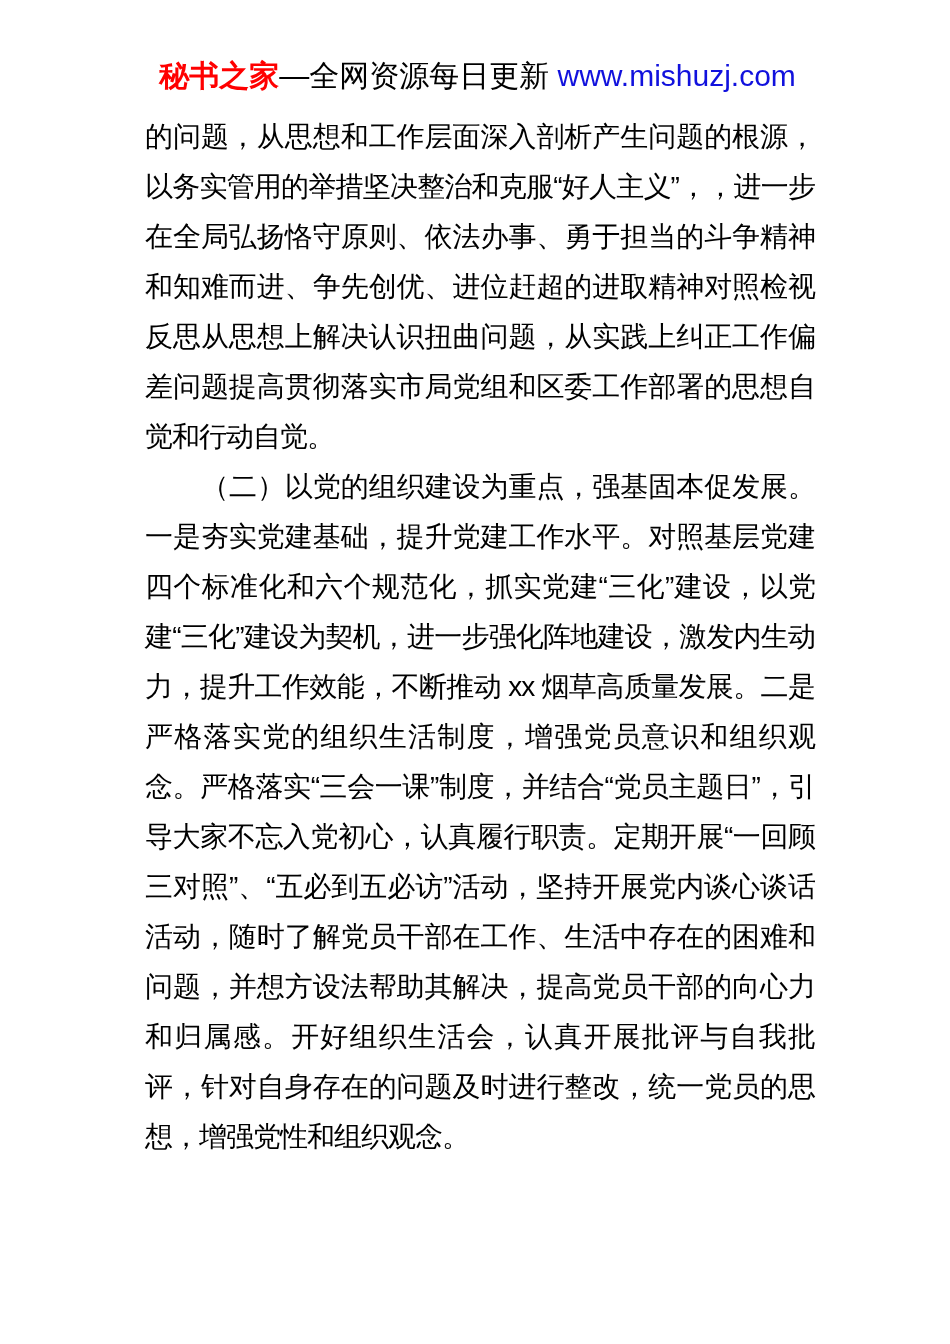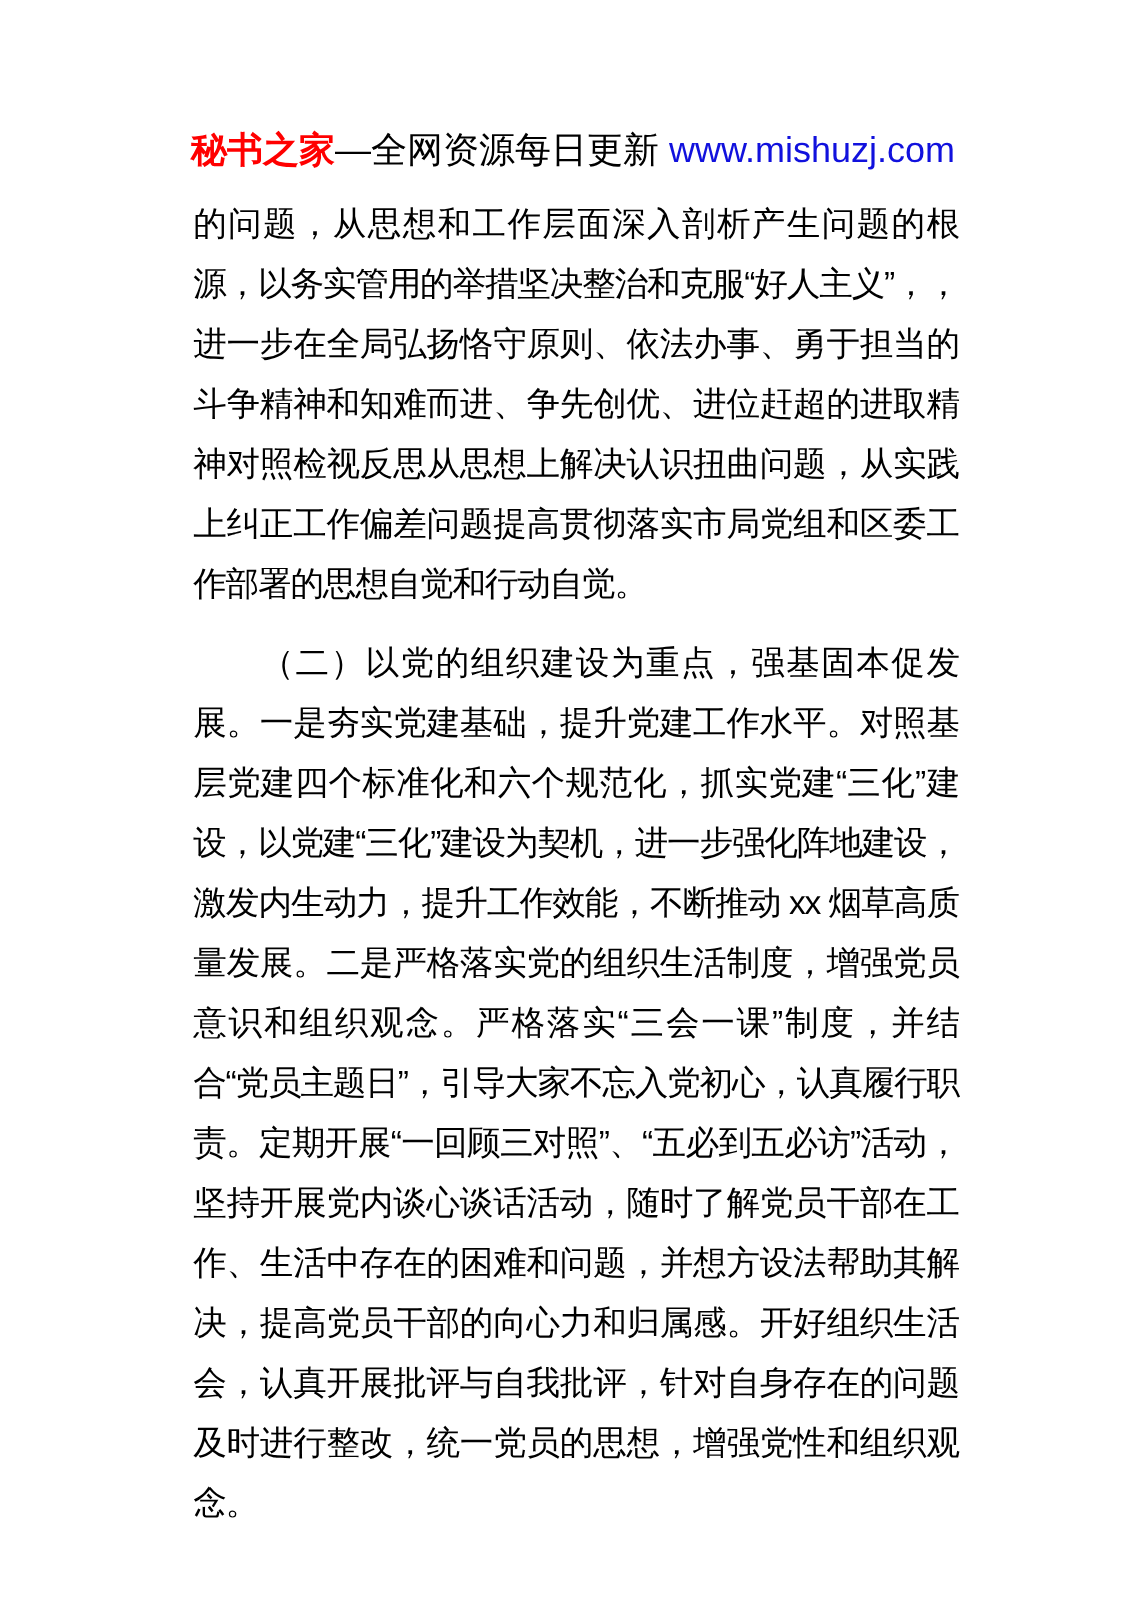--- a/index.html
+++ b/index.html
@@ -11,21 +11,21 @@
     width: 950px;
     height: 1344px;
     font-family: "Liberation Sans", "DejaVu Sans", sans-serif;
     color: #000000;
     overflow: hidden;
   }
   .page {
     box-sizing: border-box;
     width: 950px;
     height: 1344px;
-    padding: 108px 140px 0 145px;
+    padding: 58px 140px 0 145px;
     background: #ffffff;
   }
   .doc-header {
     text-align: center;
     font-size: 30px;
     line-height: 36px;
     margin-bottom: 18px;
     white-space: nowrap;
   }
   .brand {
@@ -40,21 +40,21 @@
   }
   .doc-body {
     width: 670px;
     font-size: 28px;
     line-height: 50px;
     letter-spacing: -1px;
     text-align: justify;
     text-justify: inter-ideograph;
   }
   .doc-body p {
-    margin: 16px;
+    margin: 0;
     padding: 0;
     word-break: break-all;
   }
   .doc-body p.indent {
     text-indent: 2em;
   }
   .bold-run {
     font-weight: normal;
   }
 </style>

